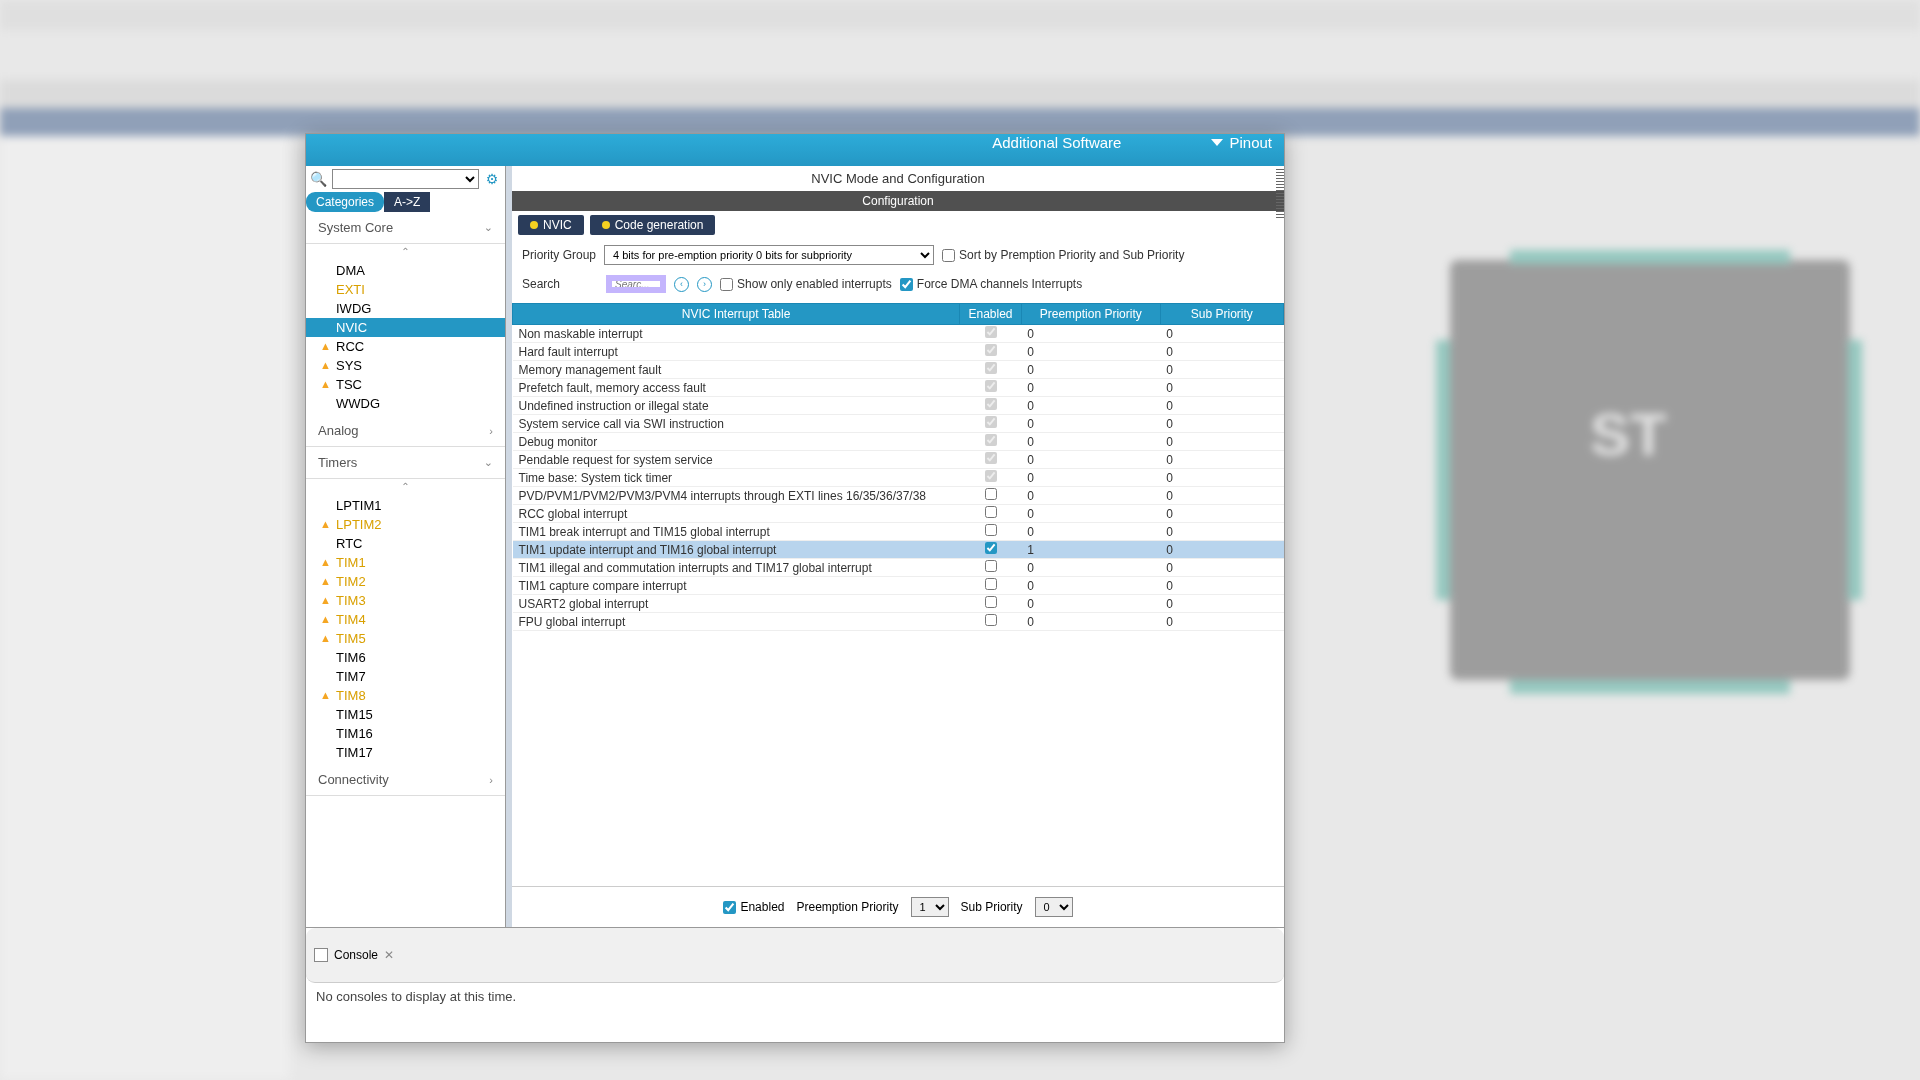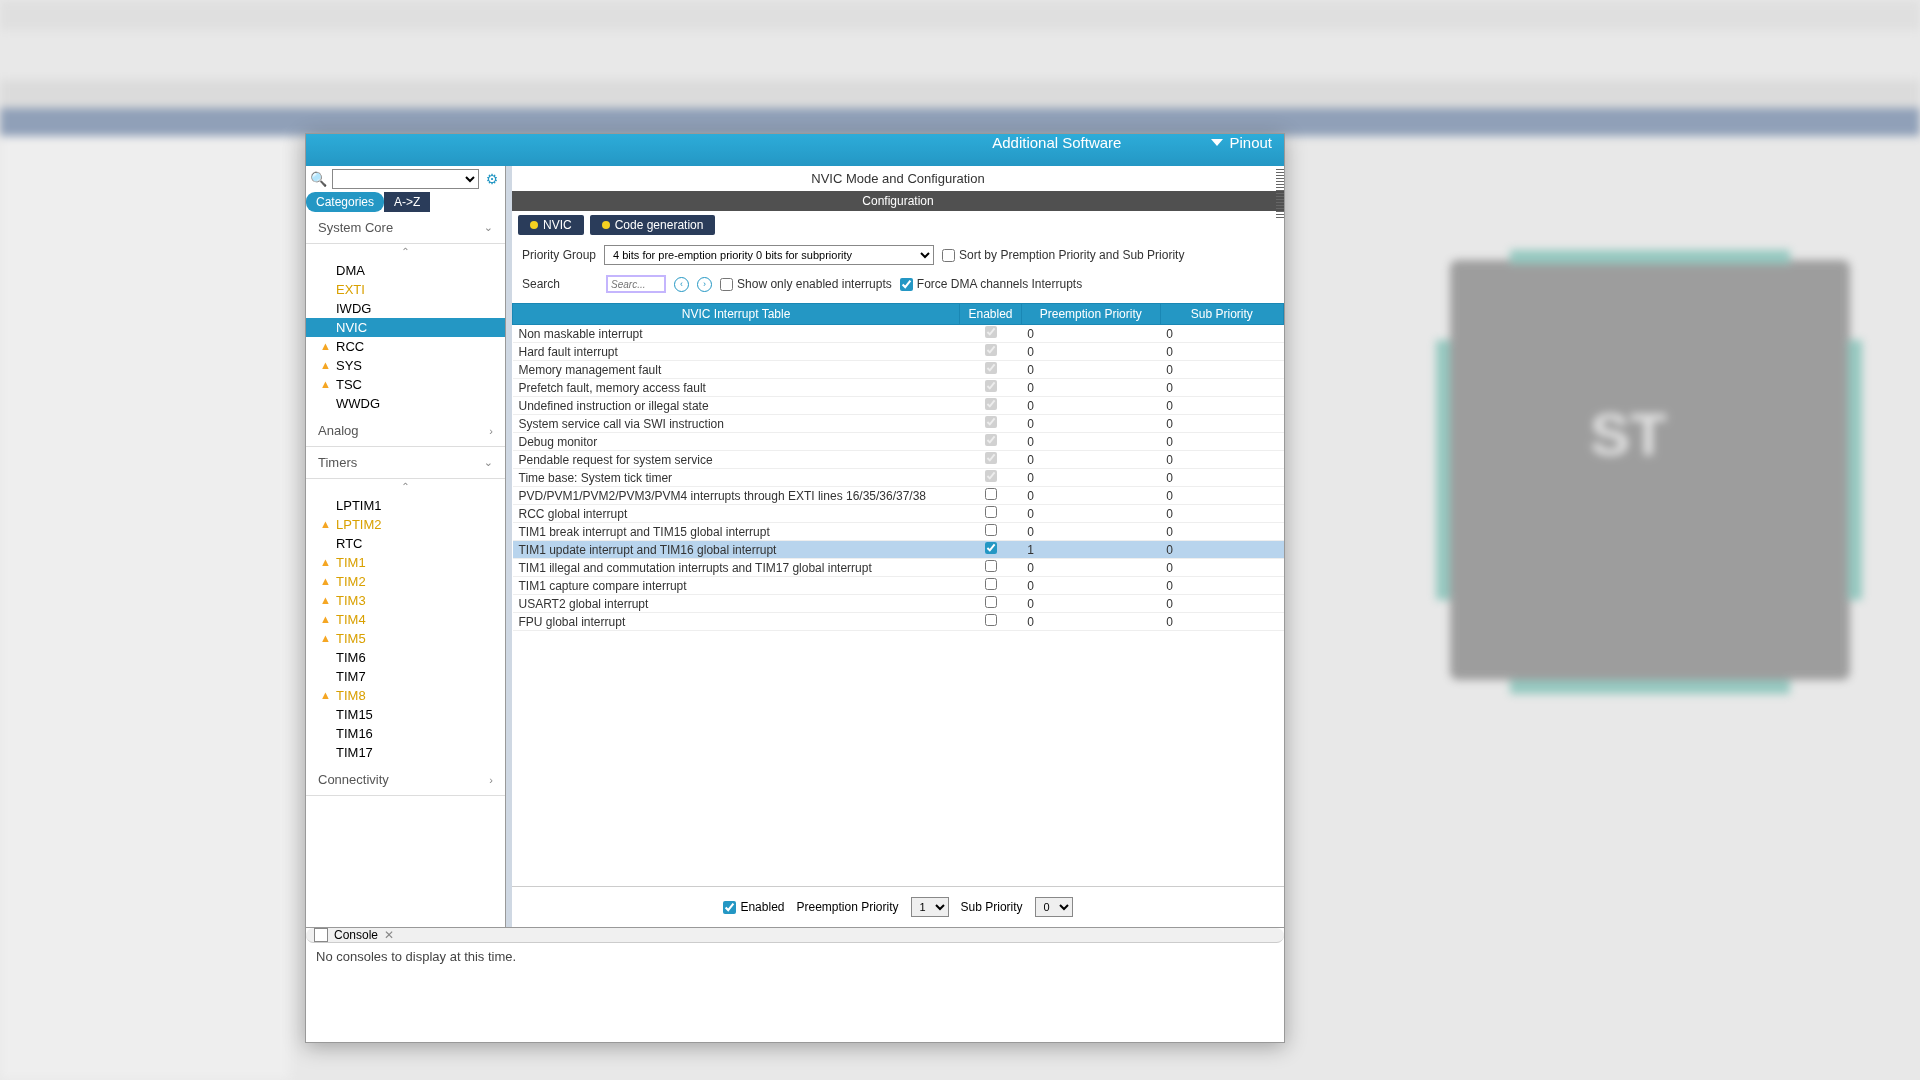--- a/index.html
+++ b/index.html
@@ -42,37 +42,37 @@
     .right-panel { flex: 1; display: flex; flex-direction: column; position: relative; }
     .mode-title { text-align: center; font-size: 13px; padding: 5px; color: #333; background: #fff; }
     .config-title { text-align: center; background: #505050; color: #fff; font-size: 12px; padding: 3px; }
     .sub-tabs { display: flex; padding: 4px 6px; gap: 6px; }
     .sub-tab { background: #2a3c5a; color: #fff; font-size: 12px; padding: 3px 12px; border-radius: 2px; cursor: pointer; display: flex; align-items: center; gap: 5px; }
     .sub-tab.active { background: #2a3c5a; }
     .sub-dot { width: 8px; height: 8px; border-radius: 50%; background: #f5d020; display: inline-block; }
     .controls-row { display: flex; align-items: center; padding: 6px 10px; font-size: 12px; gap: 8px; color: #333; }
     .combo { height: 20px; border: 1px solid #888; font-size: 11px; padding: 0 4px; background: #fff; }
     .controls-row2 { display: flex; align-items: center; padding: 4px 10px 10px; font-size: 12px; gap: 8px; color: #333; }
-    .search-mini { width: 60px; height: 18px; border: 2px solid #c4b5fd; font-size: 10px; padding: 0 3px; font-style: italic; color: #999; }
+    .search-mini { width: 60px; height: 18px; border: 6px solid #c4b5fd; font-size: 10px; padding: 0 3px; font-style: italic; color: #999; }
     .circle-btn { width: 15px; height: 15px; border-radius: 50%; border: 1.5px solid #2497c4; display: inline-flex; align-items: center; justify-content: center; font-size: 9px; color: #2497c4; cursor: pointer; }
     .chk { display: flex; align-items: center; gap: 4px; cursor: pointer; }
     .chk input { width: 13px; height: 13px; accent-color: #2497c4; }
     .table-wrap { flex: 1; overflow: auto; }
     .nvic-table { width: 100%; border-collapse: collapse; font-size: 12px; }
     .nvic-table th { background: #2497c4; color: #fff; font-weight: normal; padding: 3px 6px; text-align: center; border: 1px solid #1a87b4; font-size: 12px; }
     .nvic-table th:first-child { text-align: center; }
     .nvic-table td { padding: 1px 6px; border-bottom: 1px solid #eee; color: #333; }
     .nvic-table tr.sel td { background: #b8d4ed; }
     .nvic-table td.center { text-align: center; }
     .nvic-table input[type=checkbox] { width: 12px; height: 12px; accent-color: #2497c4; }
     .bottom-controls { display: flex; align-items: center; justify-content: center; gap: 12px; padding: 10px; font-size: 12px; border-top: 1px solid #ccc; }
     .small-select { width: 38px; height: 20px; border: 1px solid #888; font-size: 11px; padding: 0 4px; }
     .drag-handle { position: absolute; right: 0; top: 2px; width: 8px; height: 50px; background: repeating-linear-gradient(0deg,#666,#666 1px,transparent 1px,transparent 3px); cursor: ew-resize; }
     .console-panel { height: 115px; border-top: 1px solid #999; background: #fff; }
-    .console-tab { display: flex; align-items: center; padding: 0 8px; gap: 6px; font-size: 12px; background: #f0f0f0; border-bottom: 1px solid #ccc; border-radius: 9px; }
+    .console-tab { display: flex; align-items: center; padding: 20px 8px; gap: 6px; font-size: 12px; background: #f0f0f0; border-bottom: 1px solid #ccc; border-radius: 9px; }
     .console-icon { width: 14px; height: 14px; border: 1px solid #888; background: #fff; display: inline-block; }
     .console-close { font-size: 12px; color: #888; cursor: pointer; }
     .console-body { padding: 6px 10px; font-size: 13px; color: #444; }
   </style>
 </head>
 <body>
 
 <div class="blur-bg">
   <div class="bg-menu"></div>
   <div class="bg-toolbar"></div>

